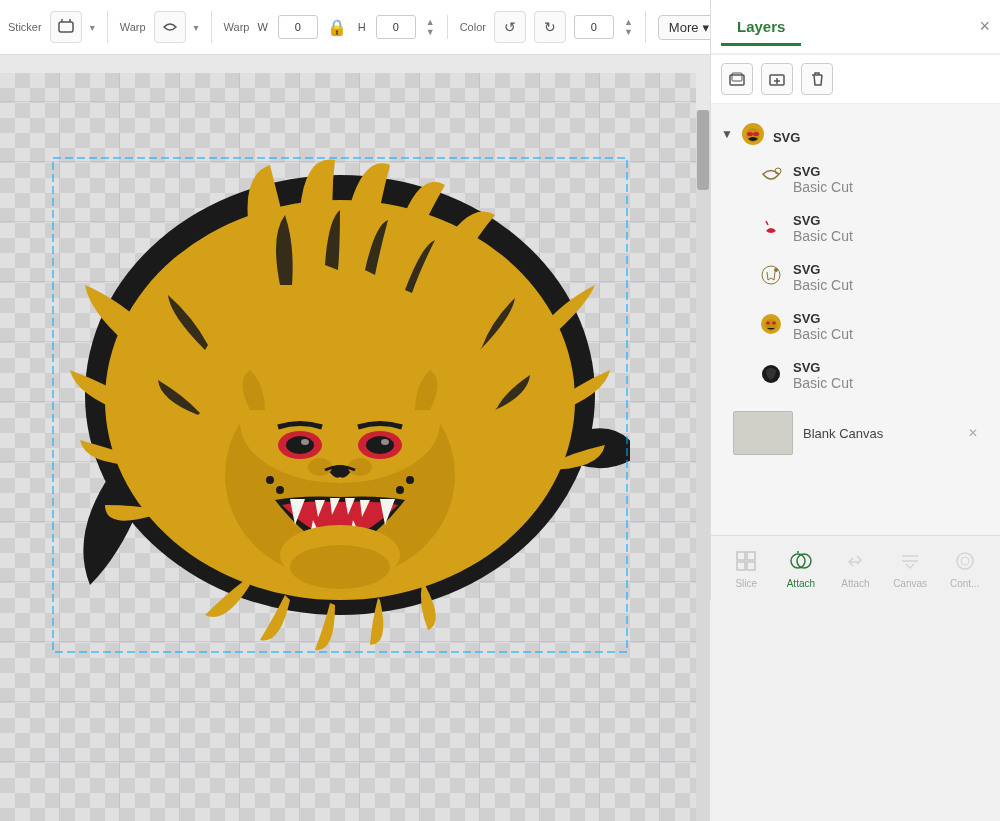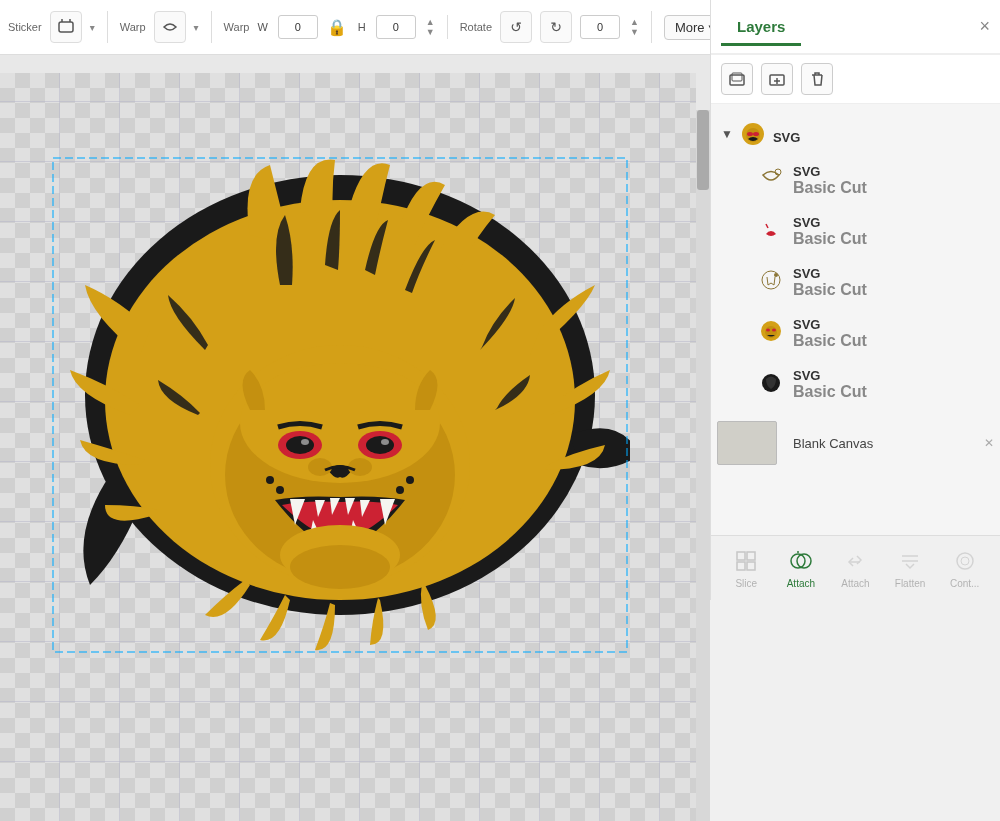--- a/index.html
+++ b/index.html
@@ -128,31 +128,31 @@
       display: flex; align-items: center; gap: 6px; padding: 4px 0;
       cursor: pointer;
     }
     .layer-chevron { font-size: 12px; color: #555; }
     .layer-thumb {
       width: 28px; height: 28px; border-radius: 3px; overflow: hidden;
       display: flex; align-items: center; justify-content: center;
       font-size: 14px;
     }
     .layer-name { font-size: 13px; font-weight: bold; color: #333; margin-top: 6px; }
-    .layer-sub { font-size: 16px; color: #888; font-weight: bold; }
+    .layer-sub { font-size: 14px; color: #888; }
 
     .layer-item {
       display: flex; align-items: center; gap: 8px;
       padding: 6px 10px 6px 36px; cursor: pointer;
     }
 
     
     #blank-canvas-area {
-      padding: 10px 6px 8px;
-      display: flex; align-items: center; gap: 16px;
+      padding: 10px 22px 8px;
+      display: flex; align-items: center; gap: 10px;
     }
     .blank-thumb {
       width: 60px; height: 44px; background: #d0cfc8; border: 1px solid #bbb;
       border-radius: 2px; display: flex; align-items: center; justify-content: center;
     }
     .blank-label { font-size: 13px; color: #444; }
 
     
     #panel-bottom {
       height: 65px; background: #f0f0f0; border-top: 1px solid #ddd;
@@ -201,21 +201,21 @@
     <input class="toolbar-input" value="0" style="">
     <span style="font-size:16px;color:#888;margin:0 2px">🔒</span>
     <span style="font-size:11px;color:#555;margin-right:2px">H</span>
     <input class="toolbar-input" value="0" style="">
     <div style="display:flex;flex-direction:column;gap:1px;margin-left:2px">
       <span style="font-size:9px;line-height:1;color:#888">▲</span>
       <span style="font-size:9px;line-height:1;color:#888">▼</span>
     </div>
   </div>
   <div class="toolbar-group">
-    <span class="toolbar-label">Rotate</span>
+    <span class="toolbar-label">Color</span>
     <div class="toolbar-icon-box">↺</div>
     <div class="toolbar-icon-box">↻</div>
     <input class="toolbar-input" value="0" style="">
     <div style="display:flex;flex-direction:column;gap:1px;margin-left:2px">
       <span style="font-size:9px;line-height:1;color:#888">▲</span>
       <span style="font-size:9px;line-height:1;color:#888">▼</span>
     </div>
   </div>
   <div class="toolbar-group">
     <button class="more-btn">
@@ -504,21 +504,21 @@
       <span>Attach</span>
     </div>
     <div class="bottom-btn disabled">
       <div class="bottom-btn-icon">
         <svg width="24" height="24" viewBox="0 0 24 24">
             <line x1="4" y1="7" x2="20" y2="7" stroke="#aaa" stroke-width="1.5"></line>
             <line x1="4" y1="12" x2="20" y2="12" stroke="#aaa" stroke-width="1.5"></line>
             <polyline points="8,15 12,19 16,15" fill="none" stroke="#aaa" stroke-width="1.5"></polyline>
           </svg>
       </div>
-      <span>Flatten</span>
+      <span>Canvas</span>
     </div>
     <div class="bottom-btn disabled">
       <div class="bottom-btn-icon">
         <svg width="24" height="24" viewBox="0 0 24 24">
             <circle cx="12" cy="12" r="8" fill="none" stroke="#aaa" stroke-width="1.5"></circle>
             <circle cx="12" cy="12" r="4" fill="none" stroke="#aaa" stroke-width="1"></circle>
           </svg>
       </div>
       <span>Cont...</span>
     </div>

